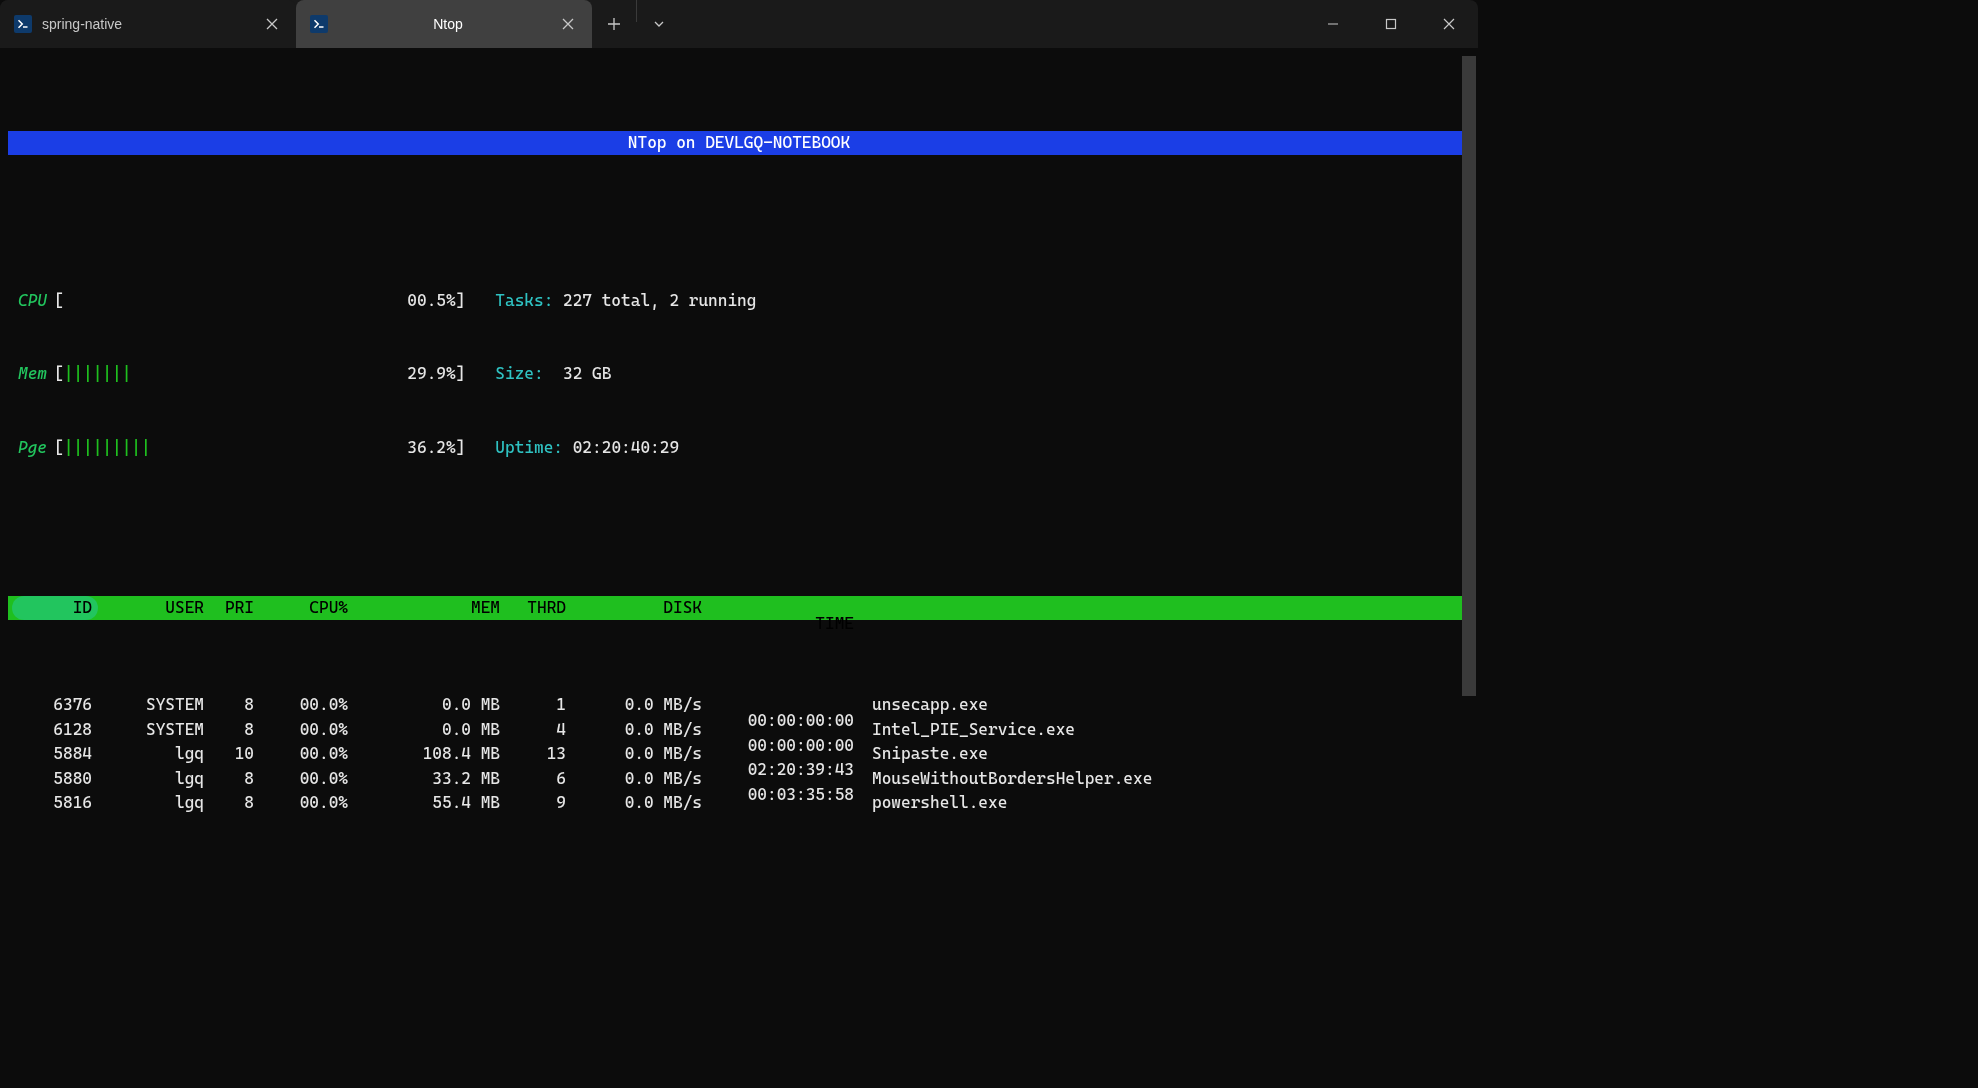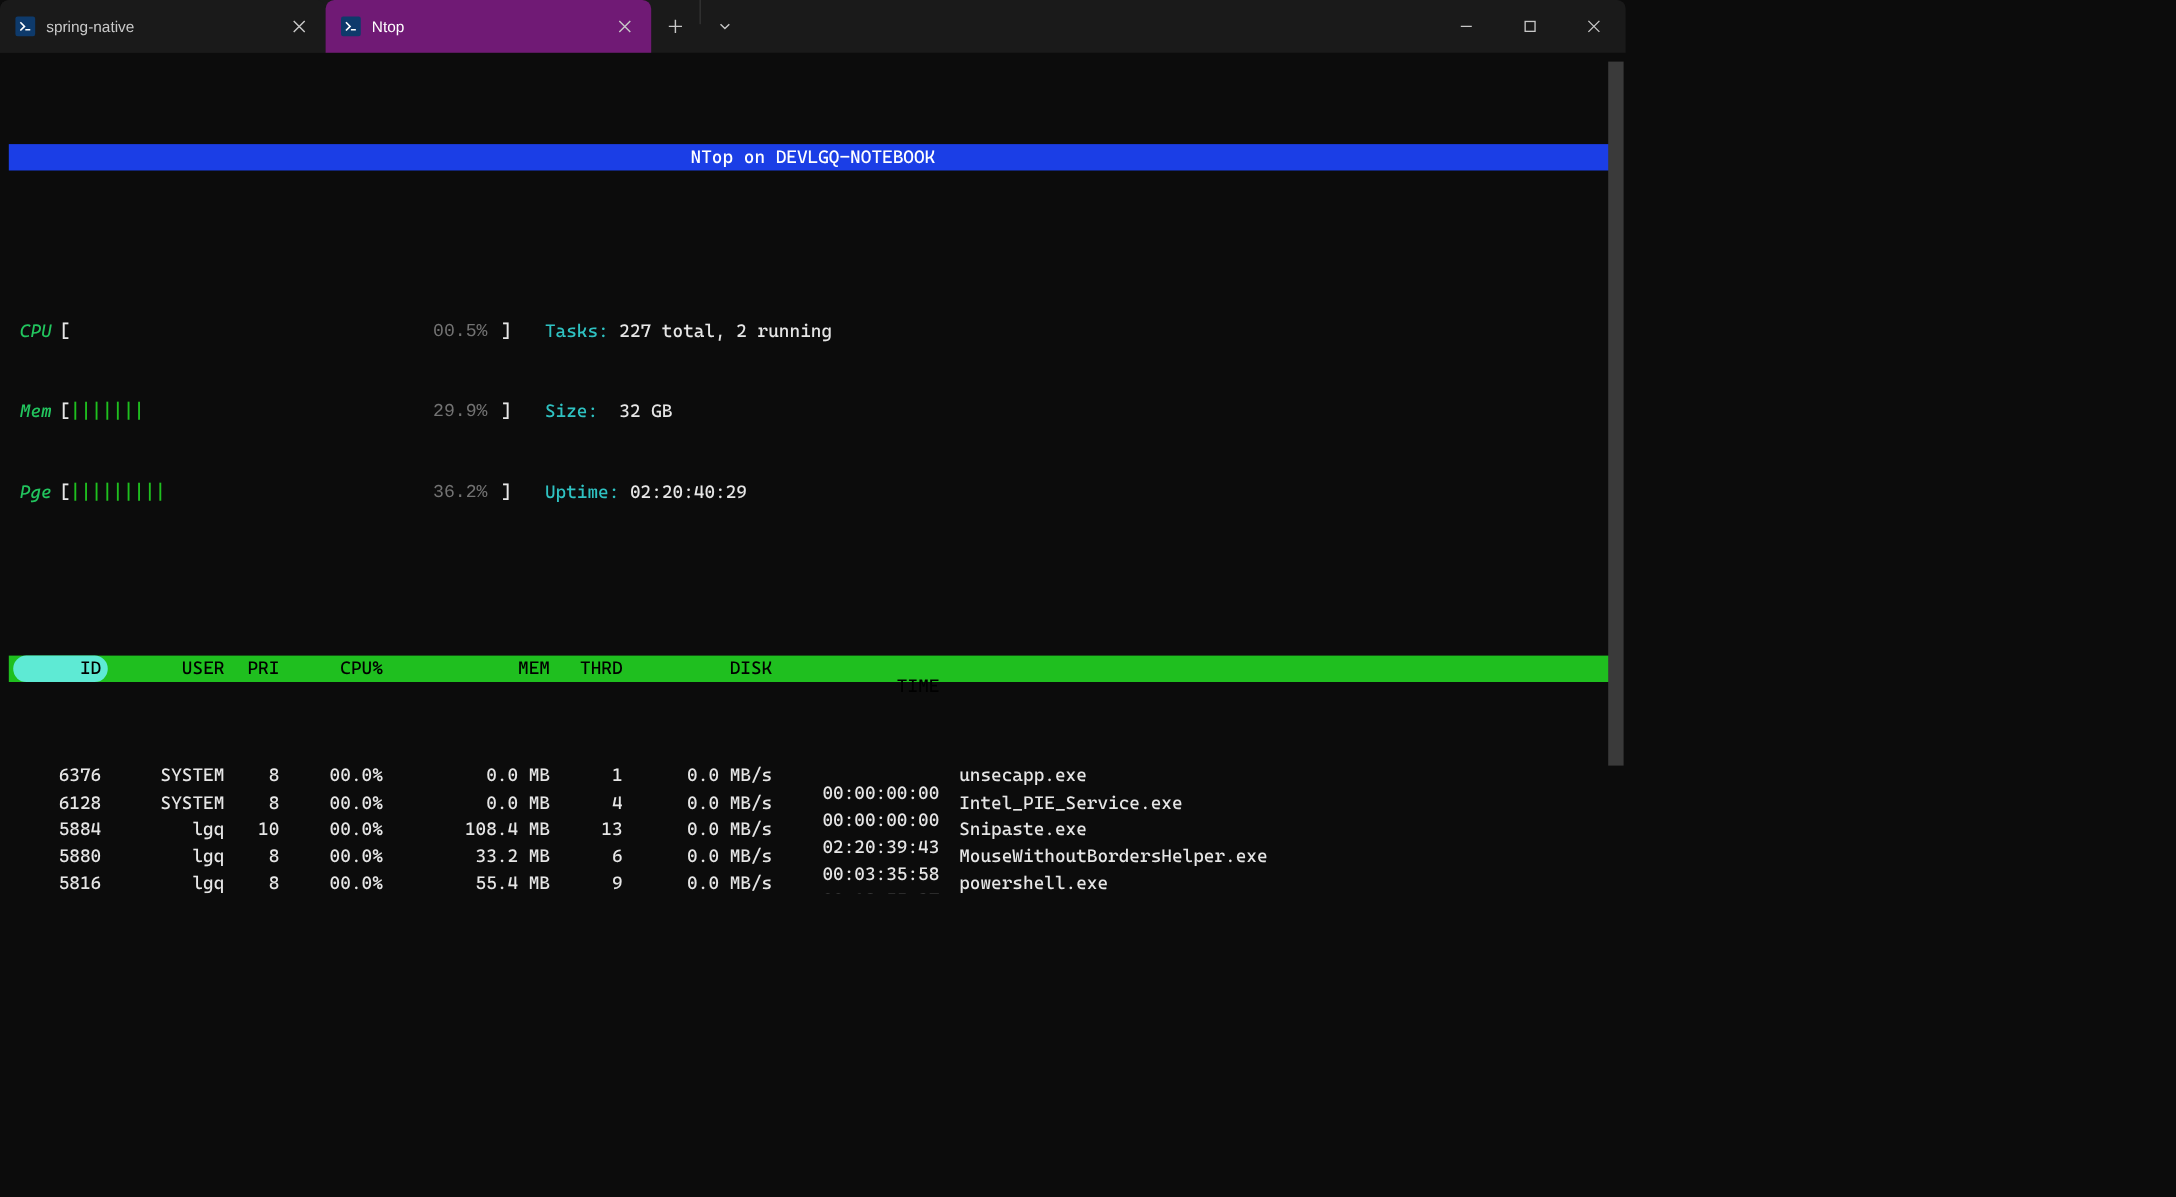--- a/index.html
+++ b/index.html
@@ -27,21 +27,21 @@
     display: flex;
     align-items: center;
     padding: 0 14px 0 14px;
     min-width: 296px;
     height: 100%;
     color: #c8c8c8;
     position: relative;
     border-top-left-radius: 8px;
     border-top-right-radius: 8px;
   }
-  .tab.active { background: #701a75; color: #ffffff; }
+  .tab.active { background: #404040; color: #ffffff; text-align: center; }
   .tab.inactive { background: #1a1a1a; justify-content: flex-end; }
   .tab-icon {
     width: 18px; height: 18px;
     margin-right: 10px;
     background: #0e3a6b;
     display: flex; align-items:center; justify-content:center;
     border-radius: 2px;
   }
   .tab-icon svg { width: 12px; height: 12px; }
   .tab-title { flex: 1; font-family: 'Segoe UI',sans-serif; font-size: 14px; }
@@ -85,34 +85,34 @@
     margin: 0 2px 12px 2px;
     height: 24px;
     line-height: 24px;
     font-weight: 500;
   }
   .meters { margin: 0 0 10px 12px; }
   .mline { display:flex; }
   .mlabel { color:#22c55e; width: 36px; font-style: italic; }
   .mbar { width: 330px; display:inline-block; }
   .mbar .bars { color:#1fbf1f; }
-  .mpct { color:#737373; width: 62px; text-align:left;font-family:Liberation Mono, monospace; }
+  .mpct { color:#e5e5e5; width: 62px; text-align:right; }
   .mbracket { color:#e6e6e6; }
   .stats { color:#e6e6e6; margin-left: 30px; }
   .stats .key { color:#2fc2c2; }
   .thead {
     background: #1fbf1f;
     color: #000;
     margin: 4px 2px 0 2px;
     padding: 0 4px;
     height: 24px;
     line-height:24px;
     display:flex;
   }
-  .thead .c-id { background:#5eead4;border-radius:12px; }
+  .thead .c-id { background:#22c55e;border-radius:12px; }
   .row {
     margin: 0 2px;
     padding: 0 4px;
     height: 24.5px;
     line-height:24.5px;
     display:flex;
     color:#e6e6e6;
     justify-content:space-between;
   }
   .row.sel { background:#5fe3e3; color:#000; }

